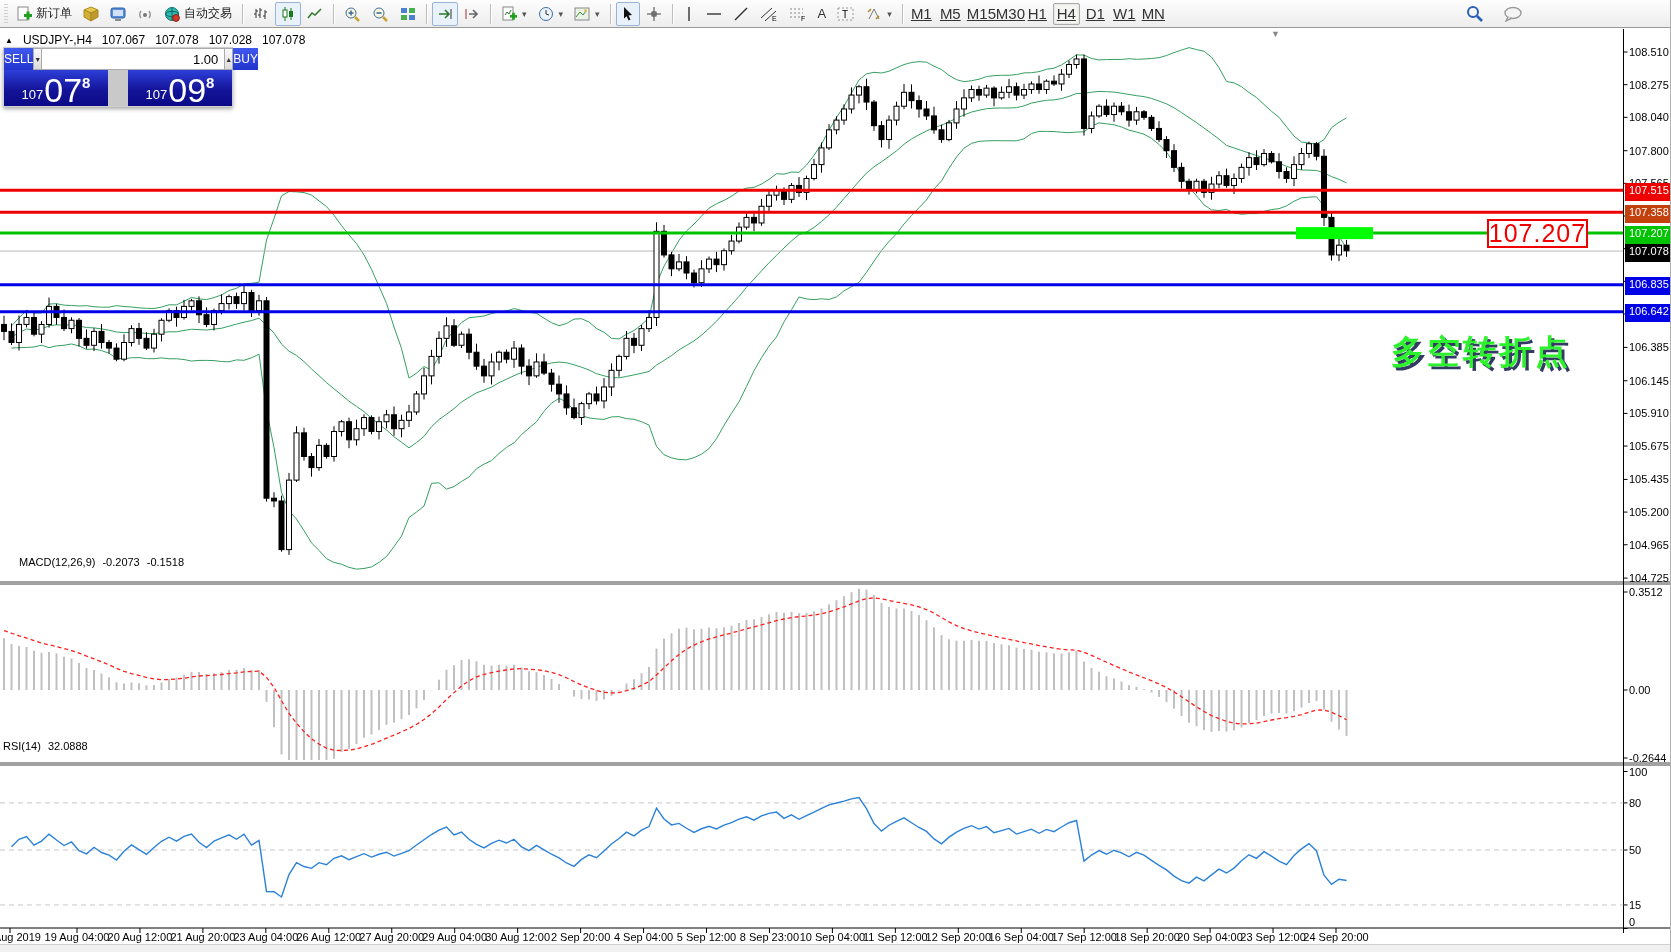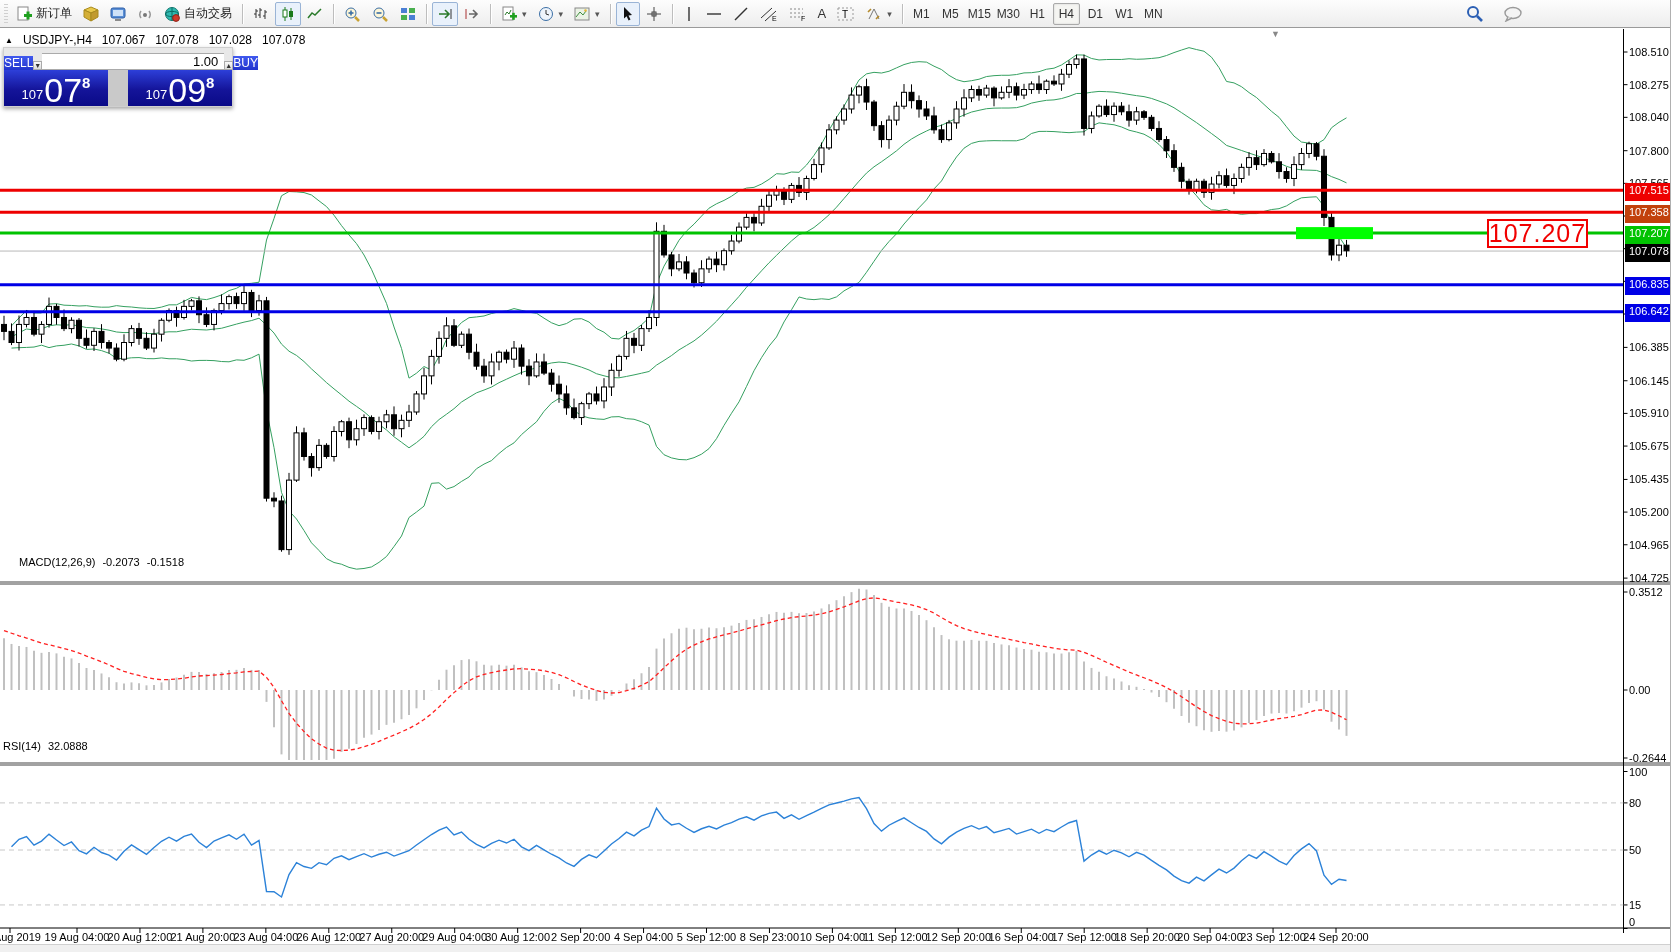--- a/index.html
+++ b/index.html
@@ -20,21 +20,21 @@
   .tb { display:flex; align-items:center; gap:4px; border:1px solid transparent;
         background:transparent; height:24px; padding:0 4px; cursor:default;
         font-family:inherit; font-size:12px; color:#222; }
   .tb.active { border:1px solid #9ab4d6; background:#e9f1fb; border-radius:2px; }
   .tb svg { display:block; }
   .sep { width:1px; height:20px; background:#bdbdbd; margin:0 4px; box-shadow:1px 0 0 #fff; }
   .grip { width:4px; height:20px; margin:0 2px;
           background:repeating-linear-gradient(#cfcfcf 0 1px, transparent 1px 3px); }
   .dd { font-size:9px; color:#555; margin-left:1px; }
   .tf { width:27px; height:22px; border:1px solid transparent; background:transparent;
-        font-family:inherit; font-size:12px; color:#333; cursor:default; }
+        font-family:inherit; font-size:15px; color:#333; cursor:default;text-decoration:underline; }
   .tf.active { border:1px solid #aaa; background:#f5f5f2; box-shadow:inset 0 0 2px #ccc; border-radius:2px; }
   .tb-right { margin-left:auto; margin-right:140px; display:flex; gap:10px; }
   
   #chart-svg { position:absolute; left:0; top:0; z-index:1; }
   svg text { font-family:"Liberation Sans",sans-serif; font-size:11px; fill:#000; }
   
   .overlay { position:absolute; z-index:3; }
   .symbol-line { left:5px; top:33px; font-size:12px; color:#000; display:flex; gap:10px; align-items:center; }
   .symbol-line .arr { font-size:8px; }
   .axis-tag { position:absolute; left:1625px; width:46px; height:18px; z-index:3;
@@ -54,21 +54,21 @@
   .macd-label { left:3px; top:556px;margin-left:16px; }
   .rsi-label  { left:3px; top:740px; }
   .bottom-strip { left:0; top:944px; width:1671px; height:8px;
                   background:#f0f0f0; border-top:1px solid #d0d0d0; z-index:3; }
   
   .trade-panel {
     position:absolute; left:3px; top:47px; width:230px; height:60px; z-index:4;
     background:#e8e8e8; border:1px solid #cfcfcf; box-shadow:0 2px 4px rgba(0,0,0,.35);
     display:flex; flex-direction:column;
   }
-  .tp-row1 { display:flex; height:23px;align-items:flex-end; }
+  .tp-row1 { display:flex; height:23px; }
   .btn-trade { background:linear-gradient(#4059ee,#2134cd); color:#fff; border:none;
                font-family:inherit; font-size:12px; cursor:default; }
   .btn-sell { width:48px; } .btn-buy { width:48px; }
   .spin-btn { width:15px; background:linear-gradient(#fafafa,#dcdcdc); border:1px solid #aaa;
               font-size:7px; color:#333; cursor:default; padding:0; }
   .vol-field { flex:1; border:1px solid #aaa; border-left:none; border-right:none;
                background:#fff; text-align:right; padding-right:6px; font-size:13px;
                font-family:inherit; color:#000; }
   .tp-row2 { display:flex; height:37px; gap:20px; background:#c9c9c9; }
   .quote { flex:1; background:linear-gradient(#2d3fd9 0%, #141499 55%, #0a0a87 100%);
@@ -986,20 +986,21 @@
         <span class="pre">107</span>
         <span class="big">09</span>
         <span class="pip">8</span>
       </div>
     </div>
   </div>
 
   <div class="overlay shift-marker">▼</div>
 
   <div class="overlay price-box">107.207</div>
+  <div class="overlay annotation">多空转折点</div>
 
   <div class="overlay ind-label macd-label">
     <span>MACD(12,26,9)</span>
     <span>-0.2073</span>
     <span>-0.1518</span>
   </div>
   <div class="overlay ind-label rsi-label">
     <span>RSI(14)</span>
     <span>32.0888</span>
   </div>

